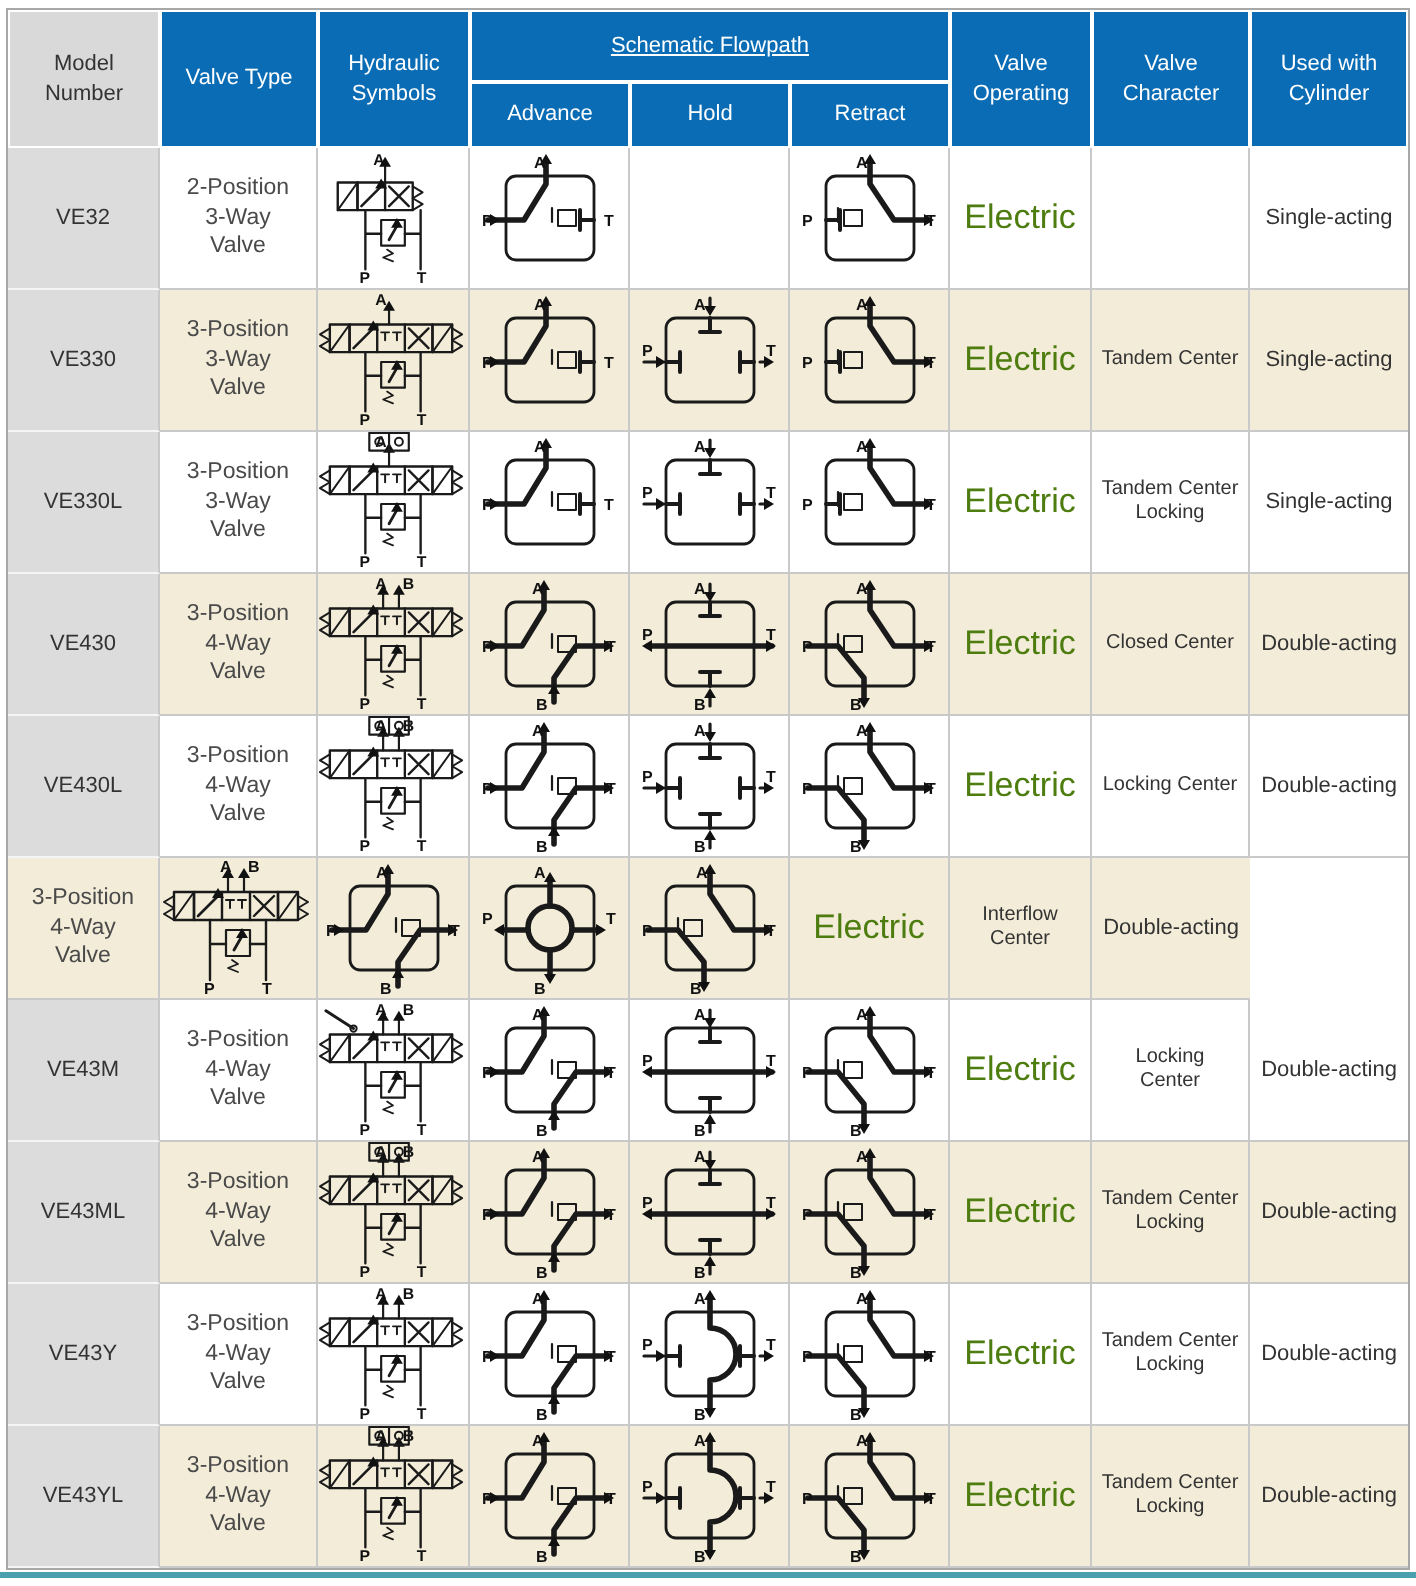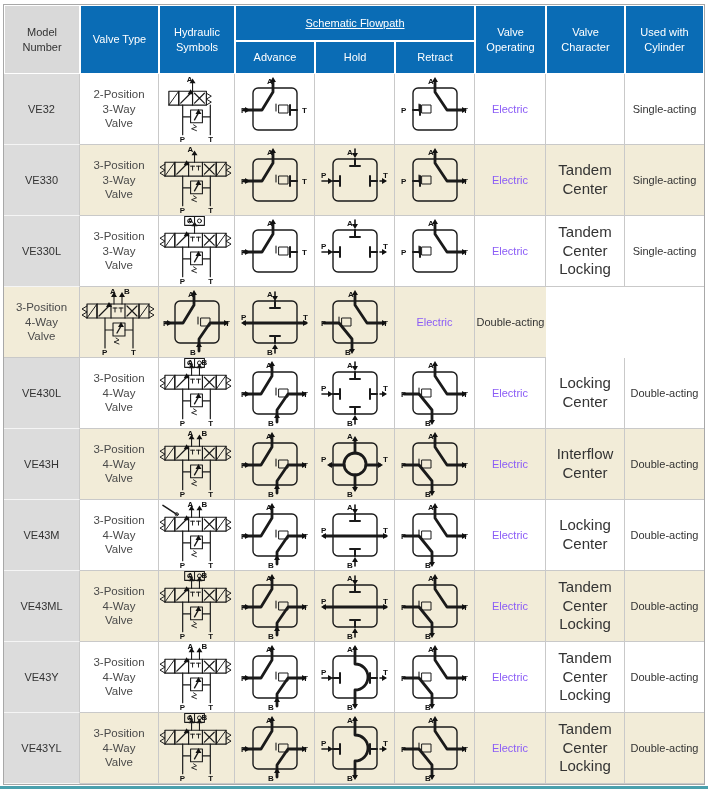--- a/index.html
+++ b/index.html
@@ -45,22 +45,22 @@
   }
   .cell{
     display:flex;align-items:center;justify-content:center;text-align:center;
     border-right:1px solid #c9c9c9;border-bottom:1px solid #c9c9c9;
     box-sizing:border-box;overflow:hidden;background:#fff;
   }
   .cell:last-child{border-right:none;}
   .row.cream .cell{background:#f2ecd8;}
   .cell.model{background:#dcdcdc !important;font-size:11px;color:#333;border-bottom:1px solid #f5f5f5;}
   .cell.vtype{font-size:11.5px;color:#4a4a4a;white-space:pre-line;line-height:1.3;}
-  .cell.oper{font-size:11px;color:#8b5cf6;}
-  .cell.chr{font-size:15px;color:#333;white-space:pre-line;line-height:1.25;}
+  .cell.oper{font-size:17px;color:#4d7c0f;}
+  .cell.chr{font-size:10px;color:#333;white-space:pre-line;line-height:1.25;}
   .cell.cyl{font-size:11px;color:#333;}
   .bottom-bar{
     position:absolute;left:0px;top:786px;width:708px;height:3px;background:#4aa0ad;
   }
   svg text{font-family:"Liberation Sans",sans-serif;font-weight:bold;fill:#111;stroke:none;}
 </style>
 </head>
 <body>
 
 <div class="page">
@@ -302,20 +302,21 @@
               <text x="64" y="39" font-size="8">T</text>
               <text x="29" y="10" font-size="8">A</text>
             </svg>
           </div>
           <div class="cell oper">Electric</div>
           <div class="cell chr">Tandem Center
 Locking</div>
           <div class="cell cyl">Single-acting</div>
         </div>
         <div class="row cream">
+          <div class="cell model">VE430</div>
           <div class="cell vtype">3-Position
 4-Way
 Valve</div>
           <div class="cell sym">
             <svg width="76" height="72" viewBox="0 0 76 72" fill="none" stroke="#1a1a1a" stroke-linejoin="round" stroke-linecap="round">
               <rect x="16" y="18" width="42" height="14" stroke-width="1.2"></rect>
               <path d="M30,18 V32 M44,18 V32" stroke-width="1.2"></path>
               <rect x="6" y="18" width="10" height="14" stroke-width="1.2"></rect>
               <path d="M6,32 L16,18" stroke-width="1"></path>
               <rect x="58" y="18" width="10" height="14" stroke-width="1.2"></rect>
@@ -385,20 +386,21 @@
               <polygon fill="#111" stroke="none" points="30,62 36,62 33,67"></polygon>
               <rect x="23" y="31" width="9" height="8" stroke-width="1"></rect>
               <path d="M20,30 v7" stroke-width="1.1"></path>
               <text x="2" y="39" font-size="8">P</text>
               <text x="64" y="39" font-size="8">T</text>
               <text x="29" y="10" font-size="8">A</text>
               <text x="26" y="68" font-size="8">B</text>
             </svg>
           </div>
           <div class="cell oper">Electric</div>
+          <div class="cell chr">Closed Center</div>
           <div class="cell cyl">Double-acting</div>
         </div>
         <div class="row">
           <div class="cell model">VE430L</div>
           <div class="cell vtype">3-Position
 4-Way
 Valve</div>
           <div class="cell sym">
             <svg width="76" height="72" viewBox="0 0 76 72" fill="none" stroke="#1a1a1a" stroke-linejoin="round" stroke-linecap="round">
               <rect x="16" y="18" width="42" height="14" stroke-width="1.2"></rect>
@@ -483,21 +485,20 @@
               <text x="64" y="39" font-size="8">T</text>
               <text x="29" y="10" font-size="8">A</text>
               <text x="26" y="68" font-size="8">B</text>
             </svg>
           </div>
           <div class="cell oper">Electric</div>
           <div class="cell chr">Locking Center</div>
           <div class="cell cyl">Double-acting</div>
         </div>
         <div class="row cream">
-          <div class="cell model">VE43H</div>
           <div class="cell vtype">3-Position
 4-Way
 Valve</div>
           <div class="cell sym">
             <svg width="76" height="72" viewBox="0 0 76 72" fill="none" stroke="#1a1a1a" stroke-linejoin="round" stroke-linecap="round">
               <rect x="16" y="18" width="42" height="14" stroke-width="1.2"></rect>
               <path d="M30,18 V32 M44,18 V32" stroke-width="1.2"></path>
               <rect x="6" y="18" width="10" height="14" stroke-width="1.2"></rect>
               <path d="M6,32 L16,18" stroke-width="1"></path>
               <rect x="58" y="18" width="10" height="14" stroke-width="1.2"></rect>

